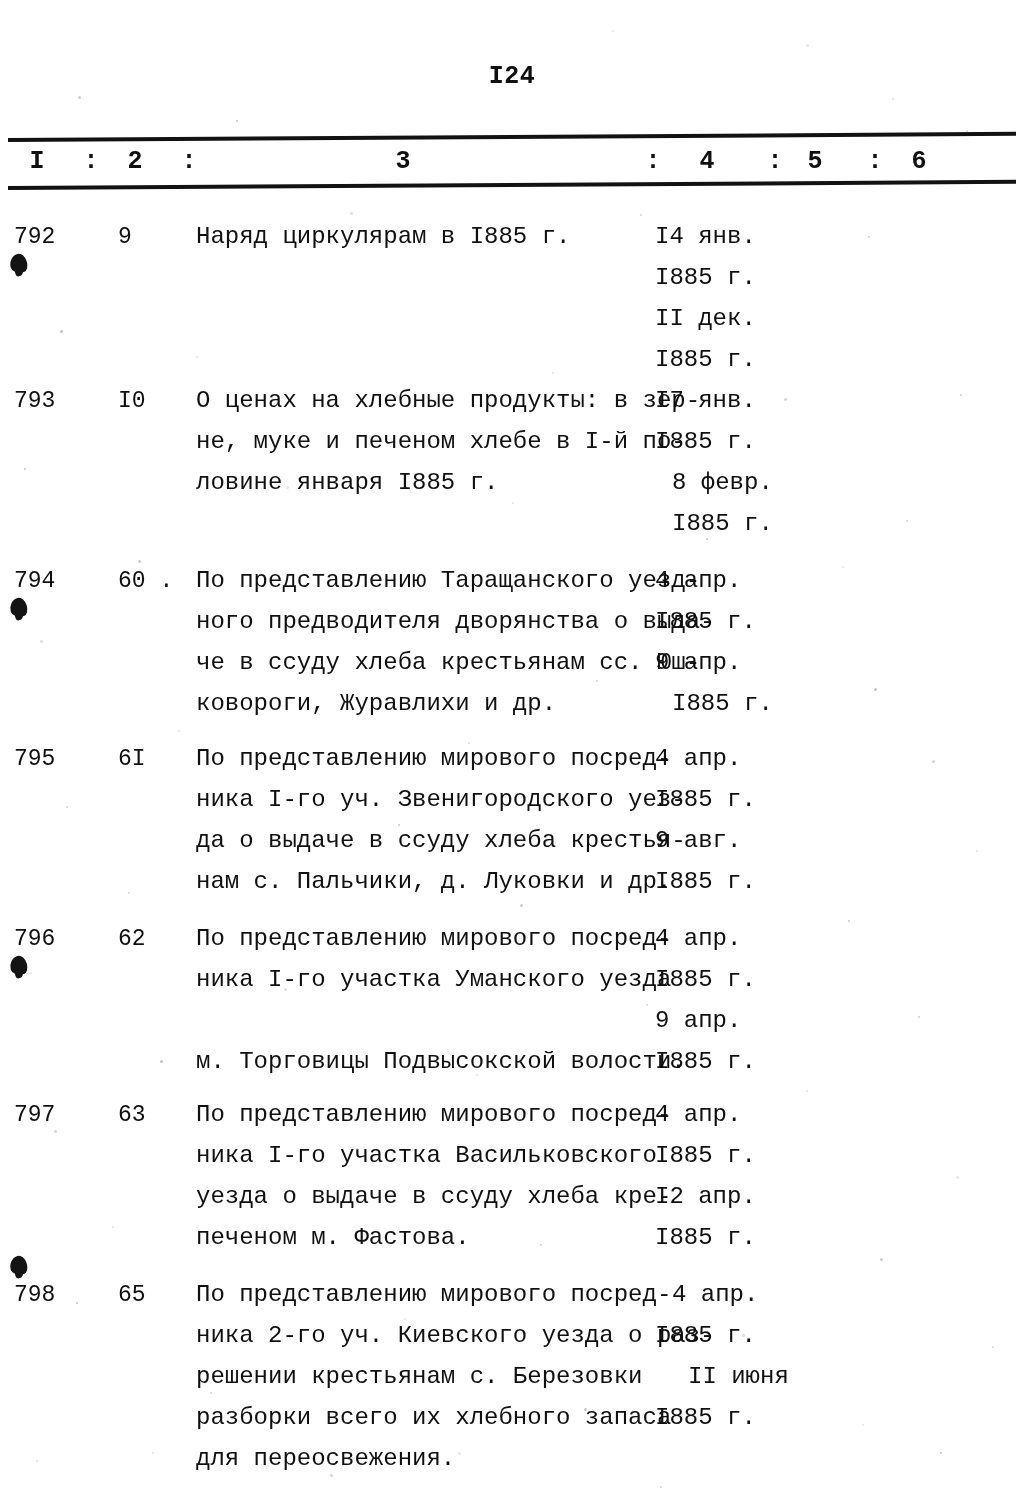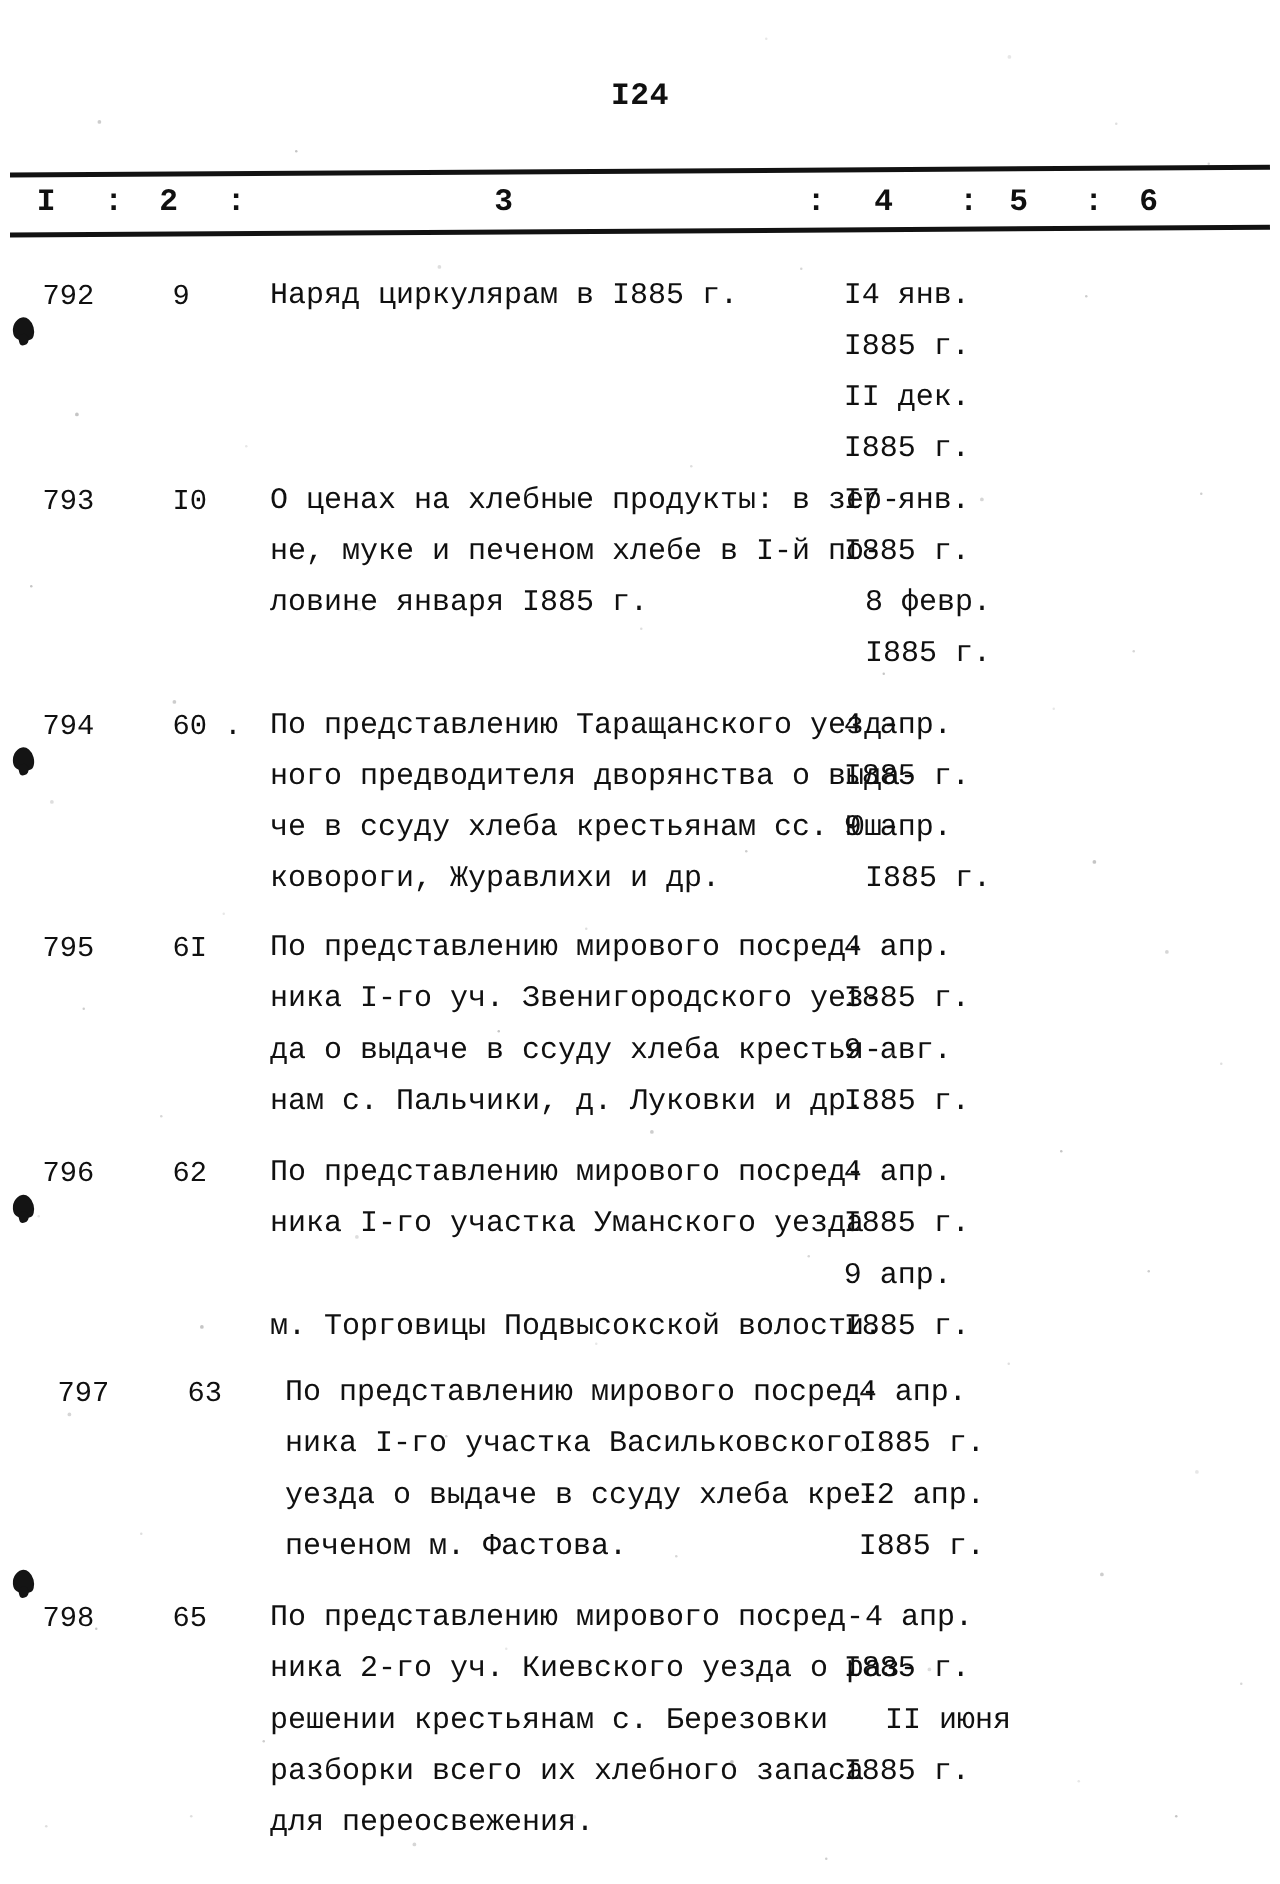--- a/index.html
+++ b/index.html
@@ -86,21 +86,20 @@
   
   #entries {
     position: absolute;
     top: 206px;
     left: 0;
     width: 1024px;
   }
   .entry {
     position: relative;
     width: 951px;
-    padding-left: 20px;
   }
   .entry-line {
     position: relative;
     height: 41px;
     width: 1024px;
   }
   .cell {
     position: absolute;
     top: 0;
     font-size: 24px;
@@ -250,21 +249,21 @@
         <span class="cell col-date">I885 г.</span>
       </div>
       <div class="entry-line">
         <span class="cell col-date">9 апр.</span>
       </div>
       <div class="entry-line">
         <span class="cell col-title">м. Торговицы Подвысокской волости.</span>
         <span class="cell col-date">I885 г.</span>
       </div>
     </div>
-    <div class="entry" style="margin-top: 12px; margin-left: 12px;">
+    <div class="entry" style="margin-top: 12px;">
       <div class="entry-line">
         <span class="cell col-num">797</span>
         <span class="cell col-inv">63</span>
         <span class="cell col-title">По представлению мирового посред-</span>
         <span class="cell col-date">4 апр.</span>
       </div>
       <div class="entry-line">
         <span class="cell col-title">ника I-го участка Васильковского</span>
         <span class="cell col-date">I885 г.</span>
       </div>

